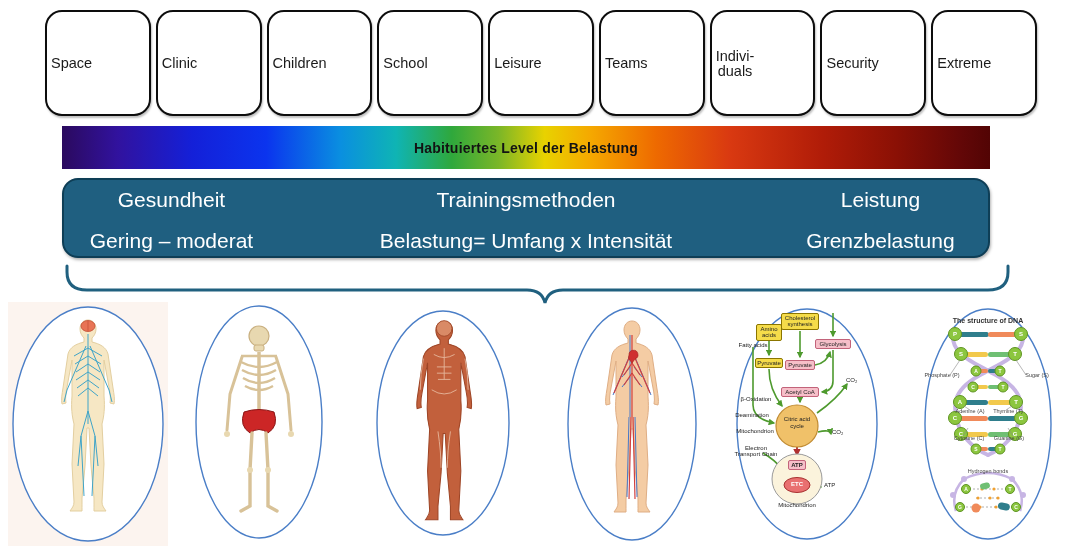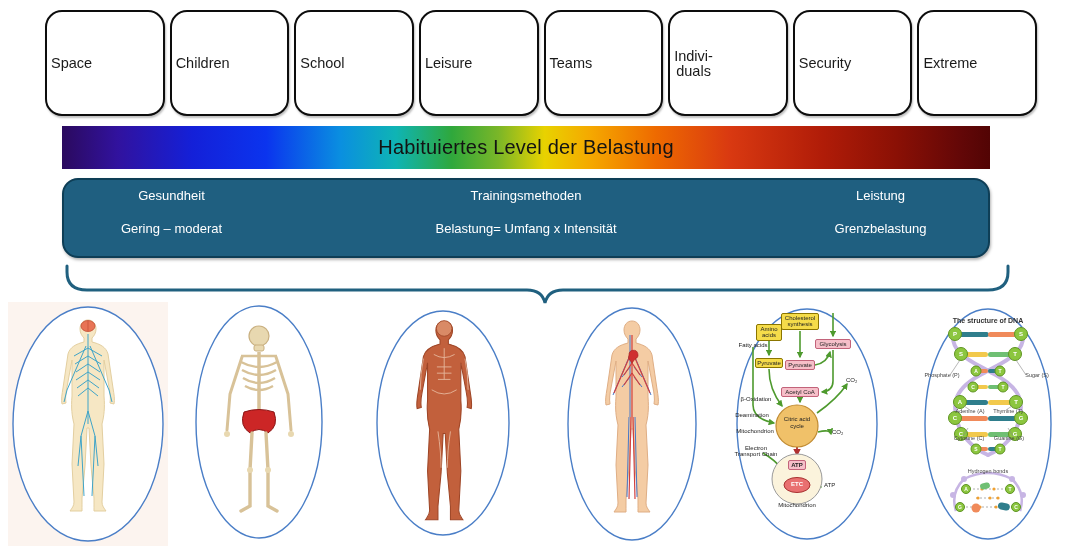--- a/index.html
+++ b/index.html
@@ -40,29 +40,29 @@
   .ph-extreme{background:radial-gradient(ellipse 8px 11px at 52% 48%,#343840 0 55%,transparent 60%),
               radial-gradient(circle 4px at 64% 30%,#c9452f 0 60%,transparent 66%),
               linear-gradient(180deg,#8fb2d2 0 26%,#b6b2a8 26% 60%,#8f8d86 60% 100%);}
 
   
   #spectrum{position:absolute;left:62px;top:126px;width:928px;height:43px;
     background:linear-gradient(90deg,#2b0a5e 0%,#31129e 6%,#1420d8 14%,#0b34ee 22%,#0a8fe0 30%,
       #0fb4b4 36%,#2fa83c 42%,#7ab628 47%,#e8d200 52%,#f5a800 57%,#ee6a00 64%,#d93911 72%,
       #b01c08 82%,#8a1005 90%,#620707 97%,#520404 100%);
     display:flex;align-items:center;justify-content:center;}
-  #spectrum-label{font-size:20px;font-weight:400;color:#131313;letter-spacing:.2px;}
+  #spectrum-label{font-size:14px;font-weight:700;color:#131313;letter-spacing:.2px;}
 
   
   #zones{position:absolute;left:62px;top:178px;width:928px;height:80px;box-sizing:border-box;
          background:var(--zone-fill,#1F5F80);border:2px solid var(--zone-border,#0E3E56);
          border-radius:16px;display:grid;grid-template-columns:215px 1fr 215px;
          color:#fff;box-shadow:1px 2px 3px rgba(0,0,0,.3);}
   .zonecol{display:flex;flex-direction:column;align-items:center;justify-content:flex-start;padding-top:9px;}
-  .zline{font-size:13px;line-height:1.0;}
+  .zline{font-size:21px;line-height:1.0;}
   .zline + .zline{margin-top:20px;}
 
   
   #brace{position:absolute;left:60px;top:262px;width:955px;height:46px;}
 
   
   .fig{position:absolute;}
   .ovl{position:absolute;font-size:6px;line-height:1.1;color:#222;text-align:center;}
   .mbox{position:absolute;font-size:6px;line-height:1.05;text-align:center;border-radius:2px;
         border:1px solid #8B7500;padding:1px 1px;box-sizing:border-box;color:#222;}
@@ -85,20 +85,24 @@
       <marker id="arrR" viewBox="0 0 10 10" refX="8" refY="5" markerWidth="4.2" markerHeight="4.2" orient="auto-start-reverse">
         <path d="M0,0 L10,5 L0,10 z" fill="#B03030"></path>
       </marker>
     </defs>
   </svg>
 
   <div id="catrow">
     <div class="catbox">
       <div class="catlabel">Space</div>
       <div class="catphoto ph-space"></div>
+    </div>
+    <div class="catbox">
+      <div class="catlabel">Clinic</div>
+      <div class="catphoto ph-clinic"></div>
     </div>
     <div class="catbox">
       <div class="catlabel">Children</div>
       <div class="catphoto ph-children"></div>
     </div>
     <div class="catbox">
       <div class="catlabel">School</div>
       <div class="catphoto ph-school"></div>
     </div>
     <div class="catbox">

